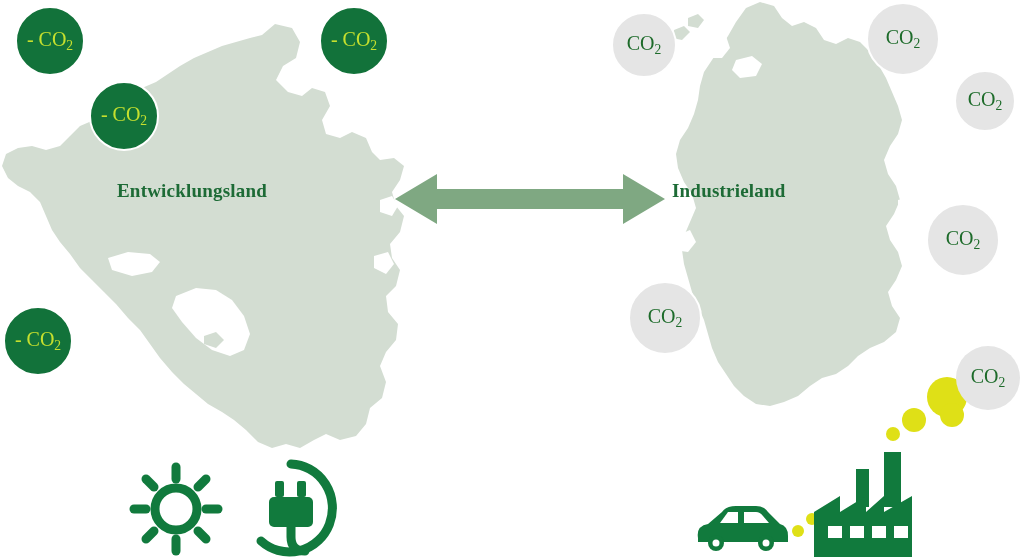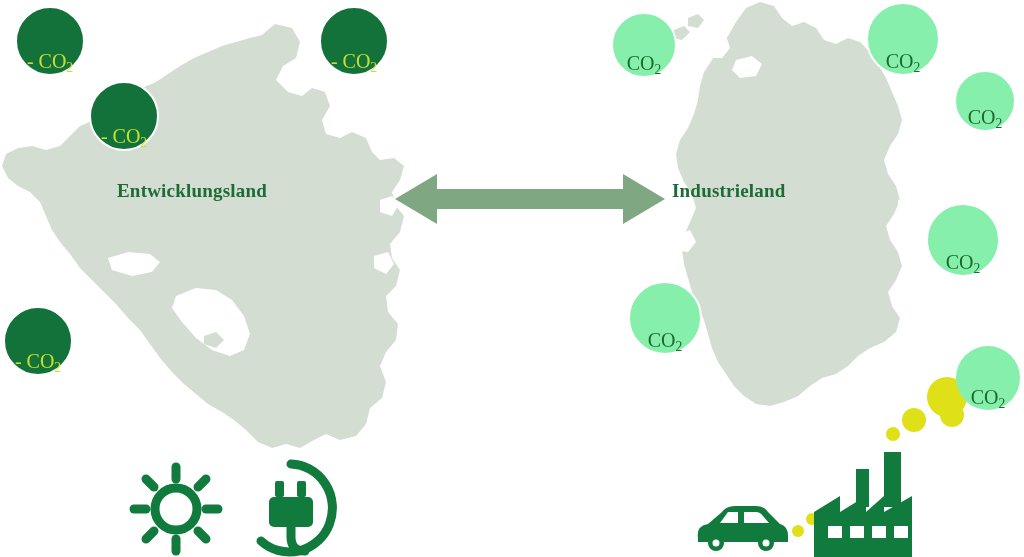--- a/index.html
+++ b/index.html
@@ -37,42 +37,42 @@
     white-space: nowrap;
   }
   #label-developing { left: 117px; top: 180px; }
   #label-industrial { left: 672px; top: 180px; }
 
   
   .bubble {
     position: absolute;
     border-radius: 50%;
     display: flex;
-    align-items: flex-end;
+    align-items: center;
     justify-content: center;
     box-sizing: border-box;
   }
   .bubble .txt {
     font-family: "Liberation Serif", "DejaVu Serif", serif;
     font-size: 20px;
     line-height: 1;
     white-space: nowrap;
   }
   .bubble .txt sub {
     font-size: 0.68em;
     vertical-align: -0.28em;
   }
   .bubble-neg {
     background: #12723a;
     border: 2px solid #ffffff;
   }
   .bubble-neg .txt { color: #c6e02e; }
 
   .bubble-pos {
-    background: #86efac;
+    background: #e5e5e5;
     border: 2px solid #ffffff;
   }
   .bubble-pos .txt { color: #1d6b2a; }
 
   
   #exchange-arrow {
     position: absolute;
     left: 395px;
     top: 170px;
     width: 270px;

